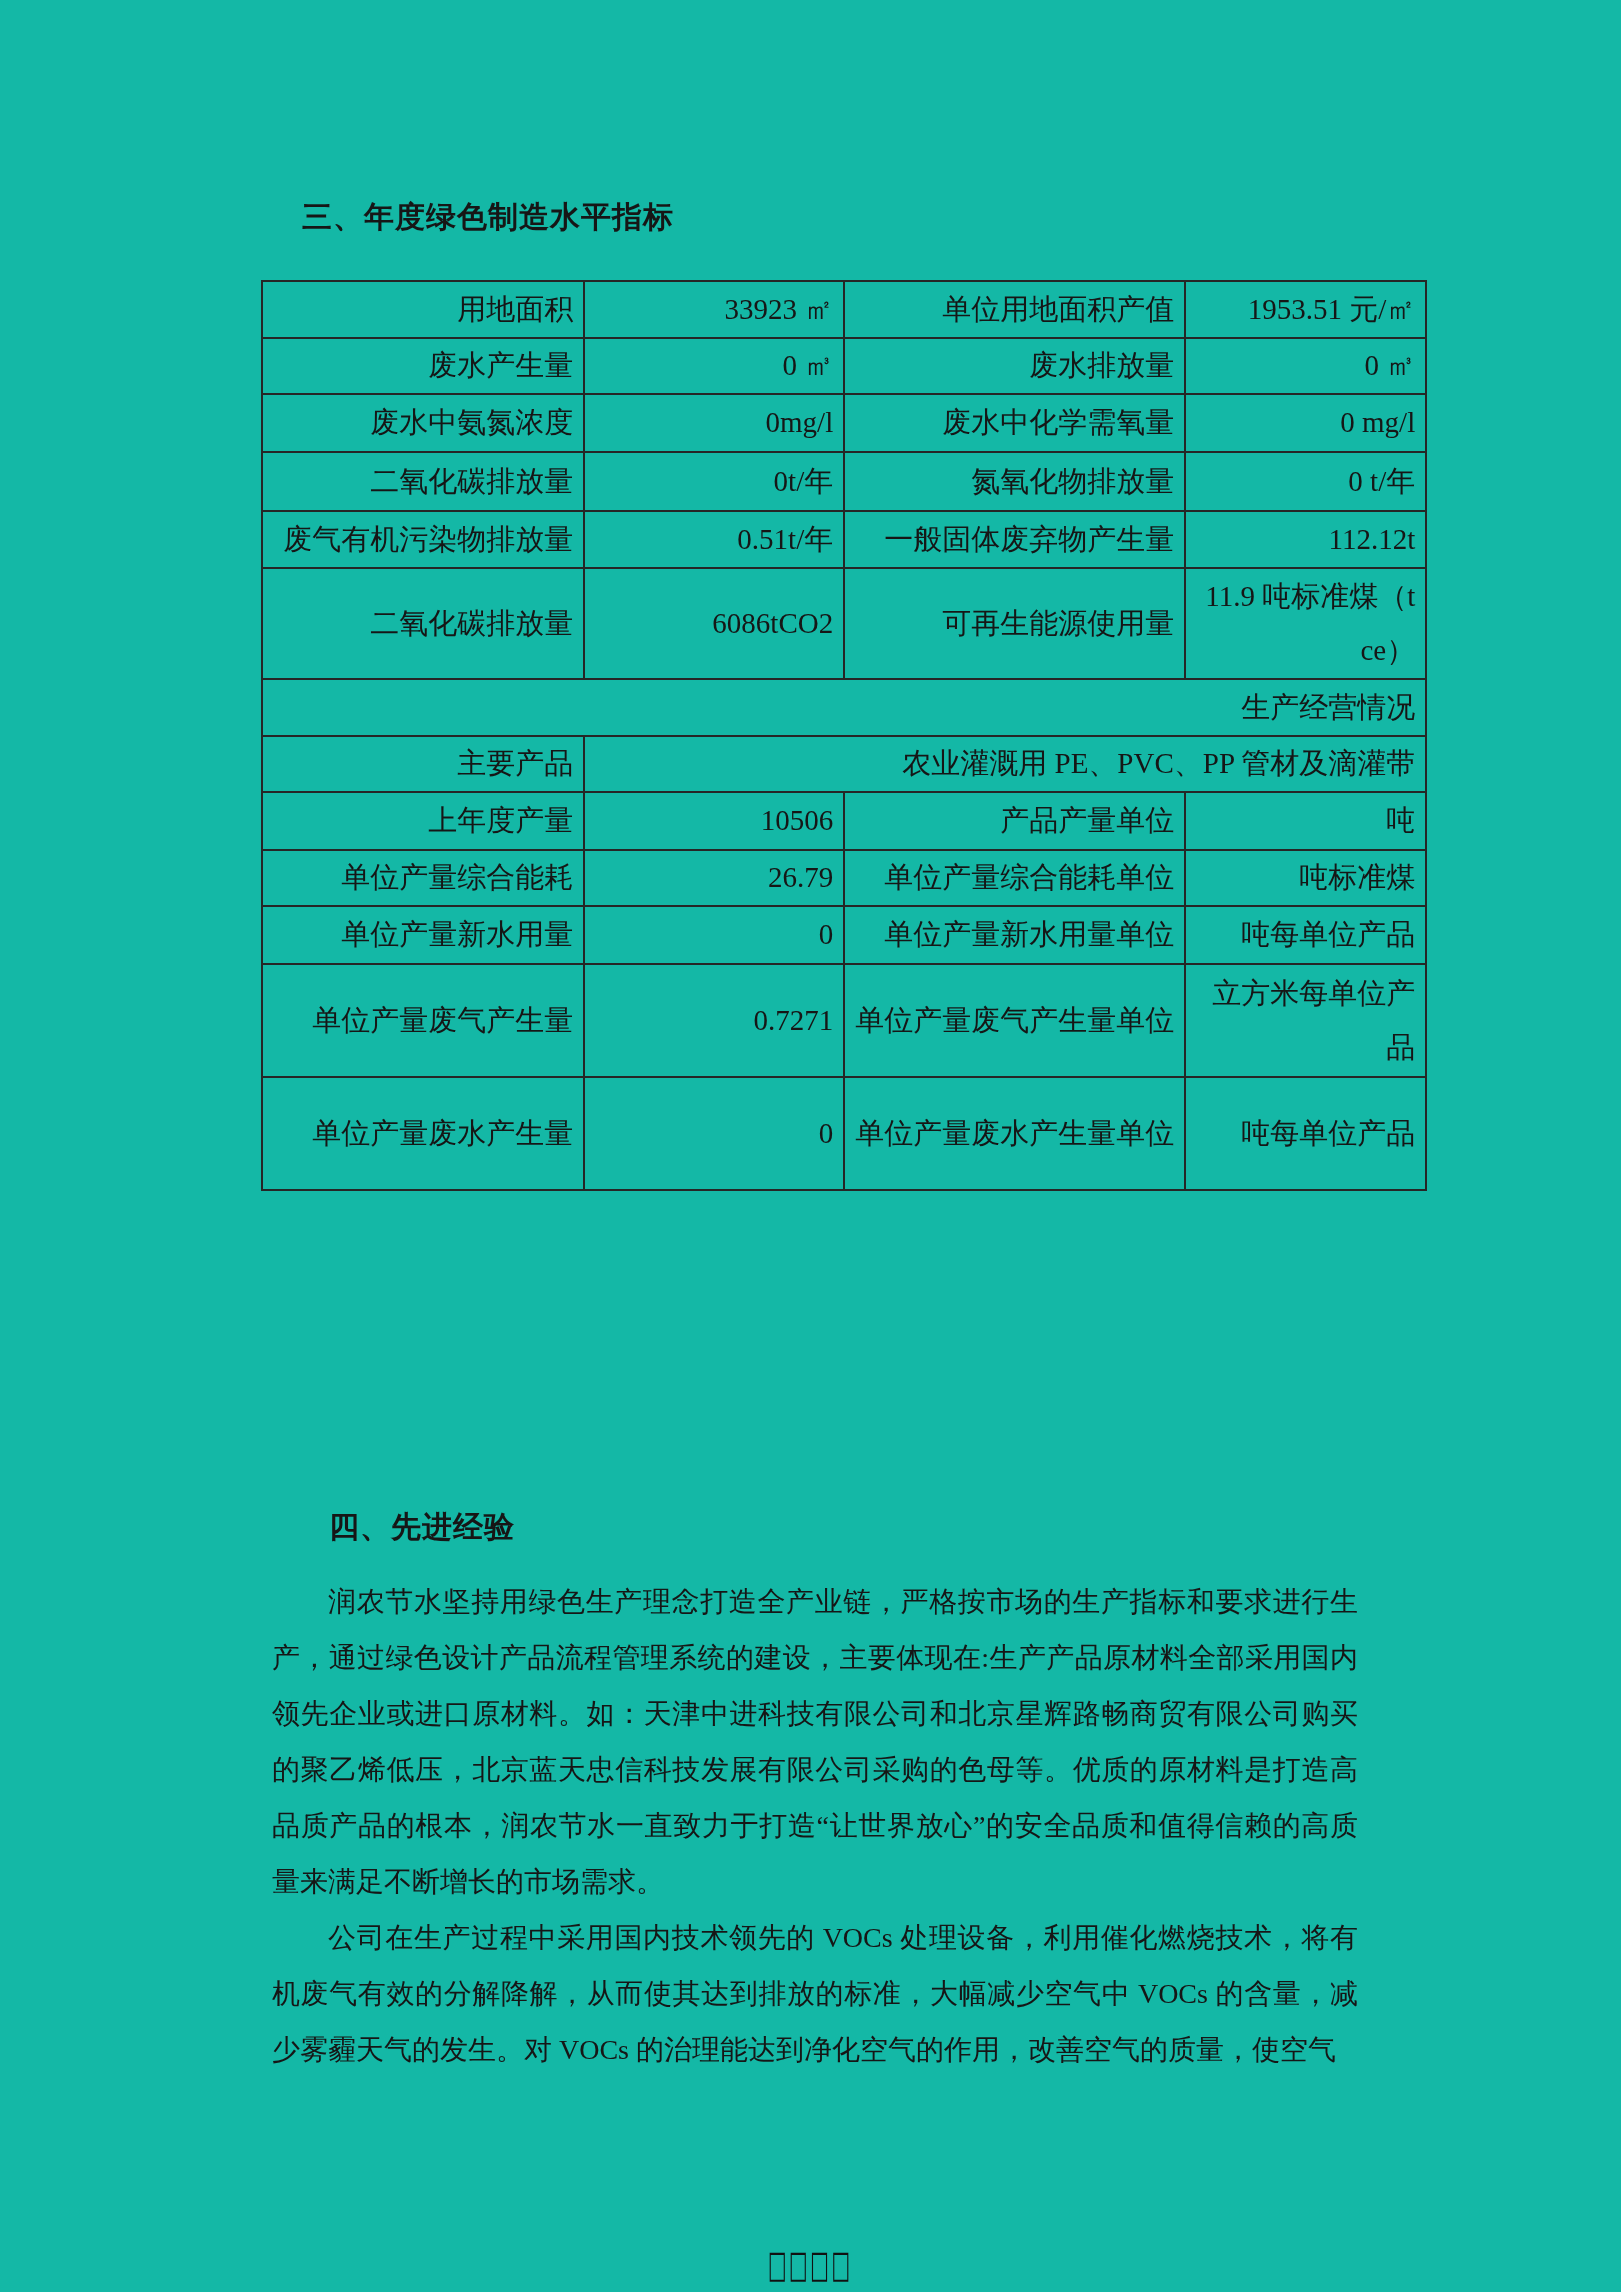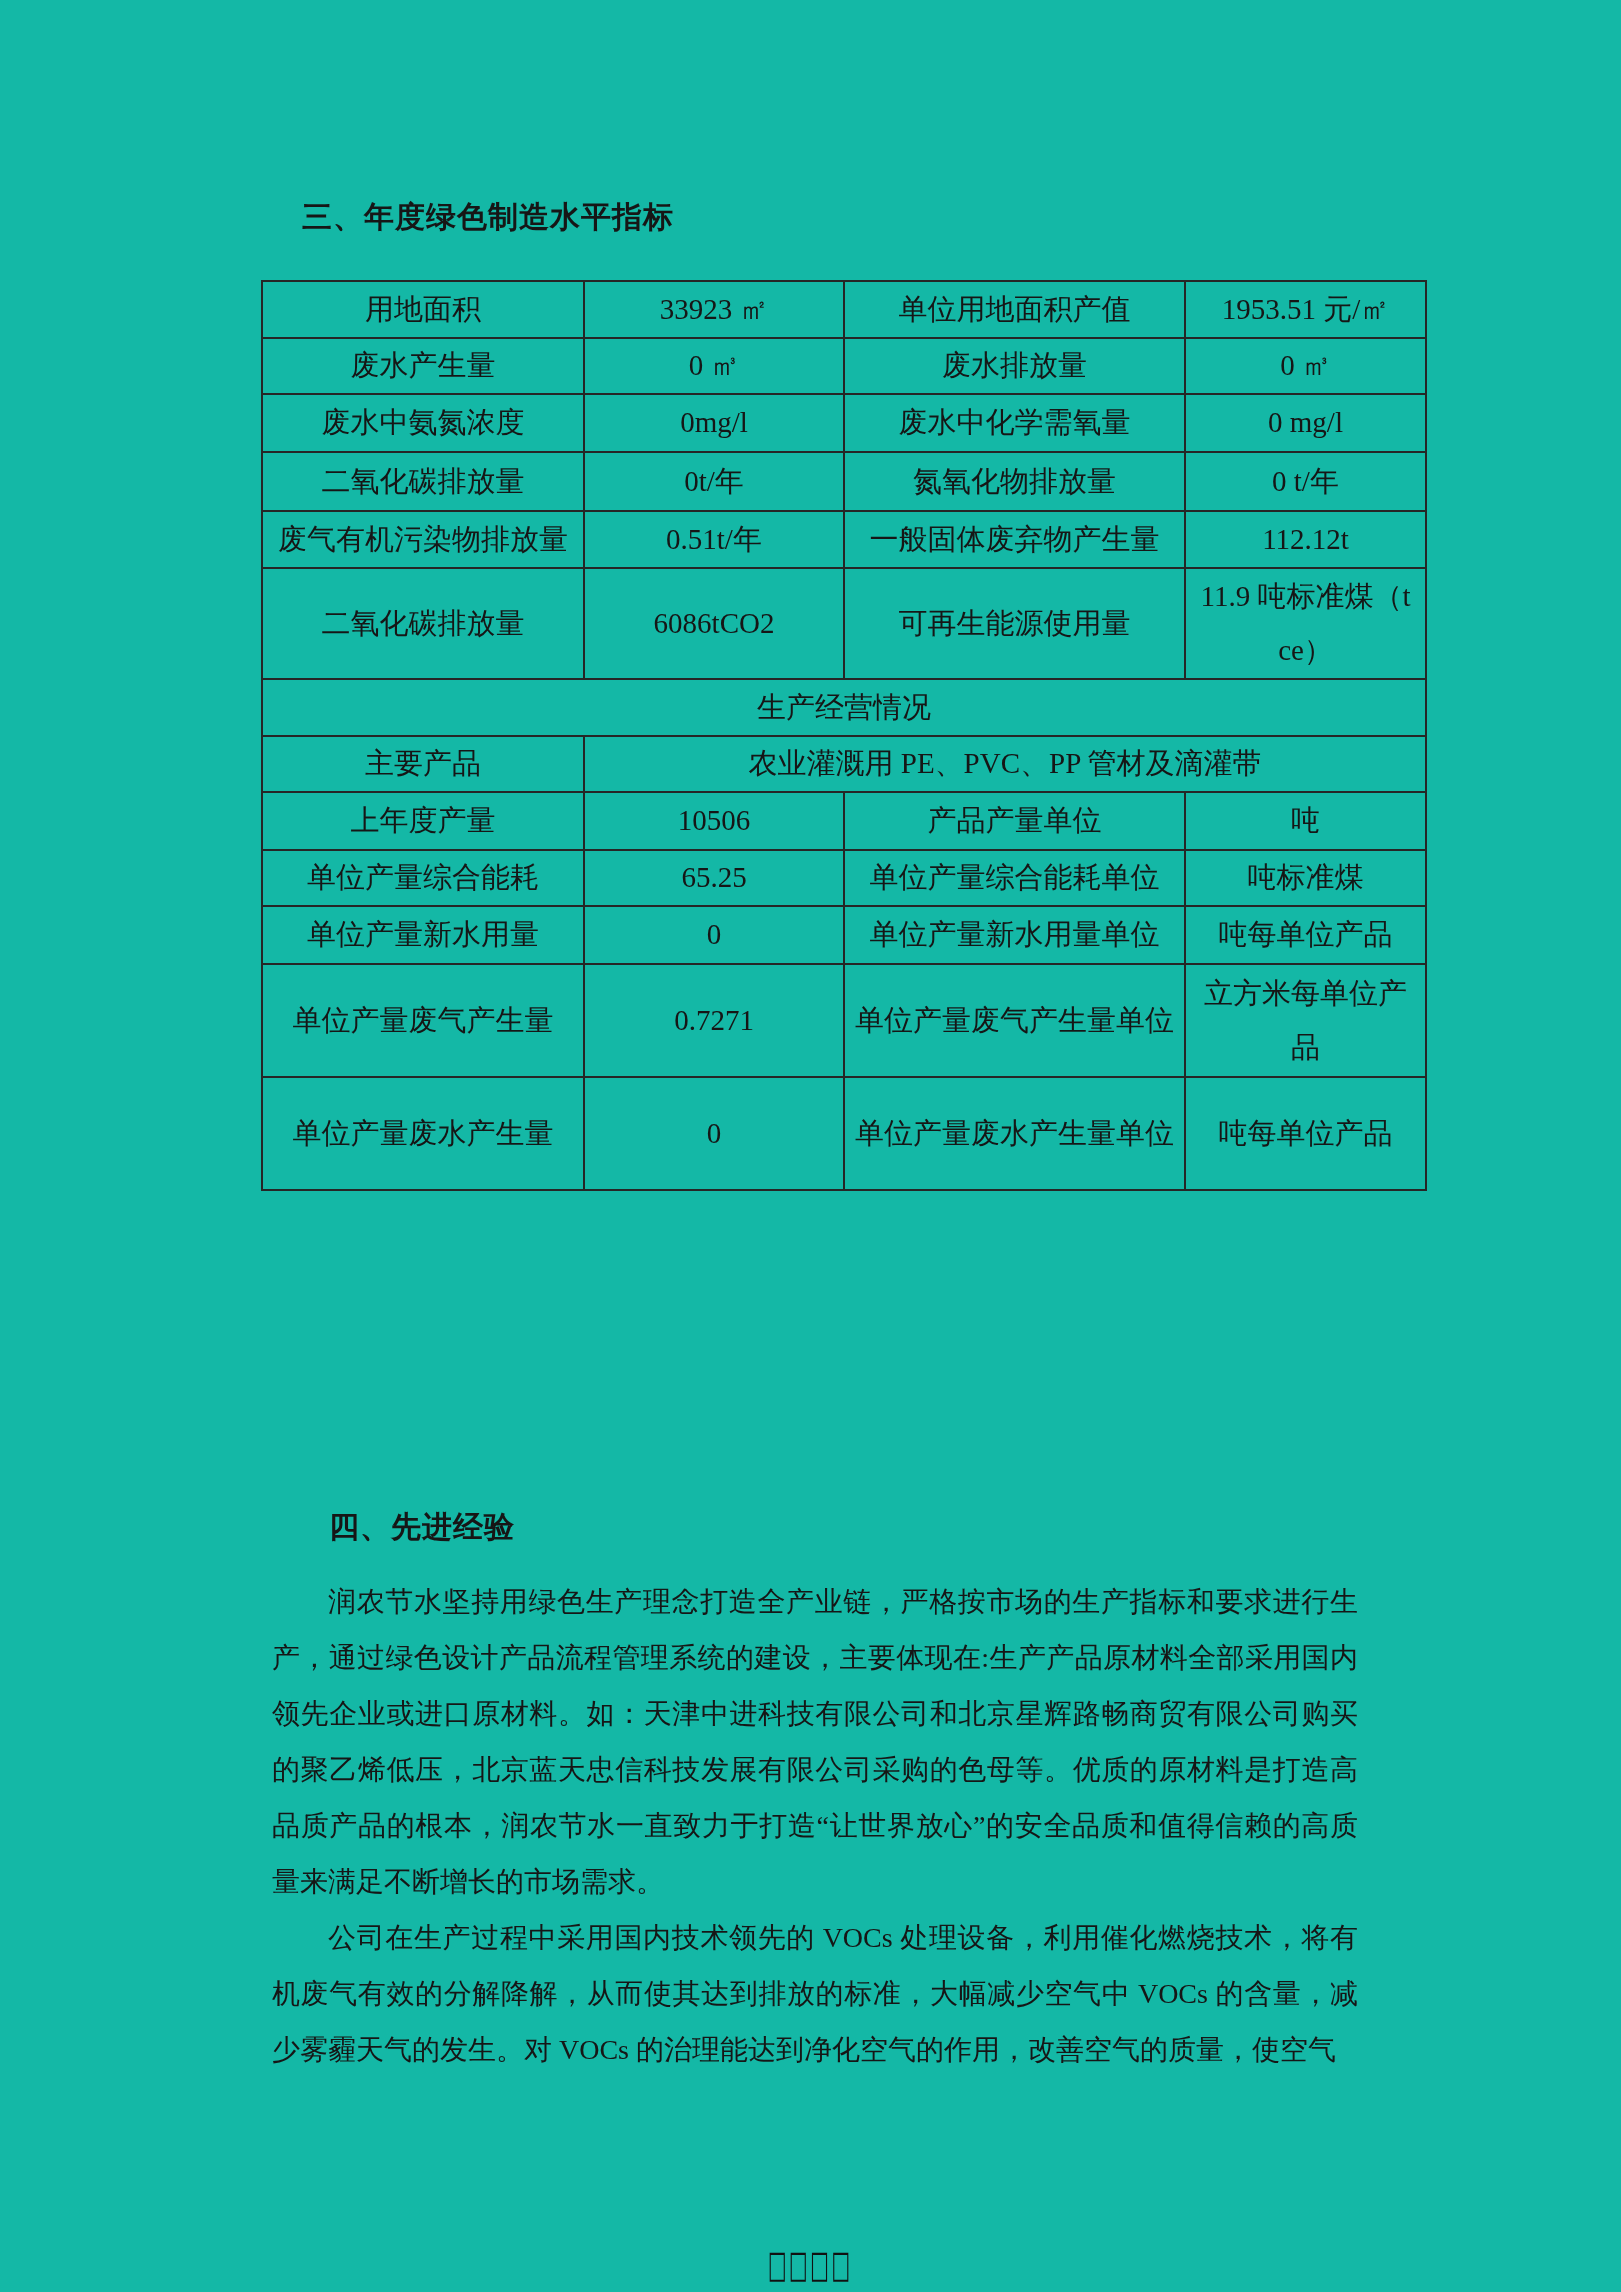--- a/index.html
+++ b/index.html
@@ -24,21 +24,21 @@
   table.indicators {
     position:absolute;
     left:261px; top:280px;
     width:1164px;
     border-collapse:collapse;
     table-layout:fixed;
     border:2.9px solid #262626;
   }
   table.indicators td {
     border:2px solid #262626;
-    text-align:center;
+    text-align:right;
     vertical-align:middle;
     font-size:29px;
     line-height:1.85;
     padding:0 9.8px;
     overflow:hidden;
     word-break:break-all;
   }
   td.lh-wide { line-height:2.25; }
 
   .body-text {
@@ -126,21 +126,21 @@
         <td colspan="3">农业灌溉用 PE、PVC、PP 管材及滴灌带</td>
       </tr>
       <tr style="height:58px">
         <td>上年度产量</td>
         <td>10506</td>
         <td>产品产量单位</td>
         <td>吨</td>
       </tr>
       <tr style="height:56px">
         <td>单位产量综合能耗</td>
-        <td>65.25</td>
+        <td>26.79</td>
         <td>单位产量综合能耗单位</td>
         <td>吨标准煤</td>
       </tr>
       <tr style="height:58px">
         <td>单位产量新水用量</td>
         <td>0</td>
         <td>单位产量新水用量单位</td>
         <td>吨每单位产品</td>
       </tr>
       <tr style="height:113px">

